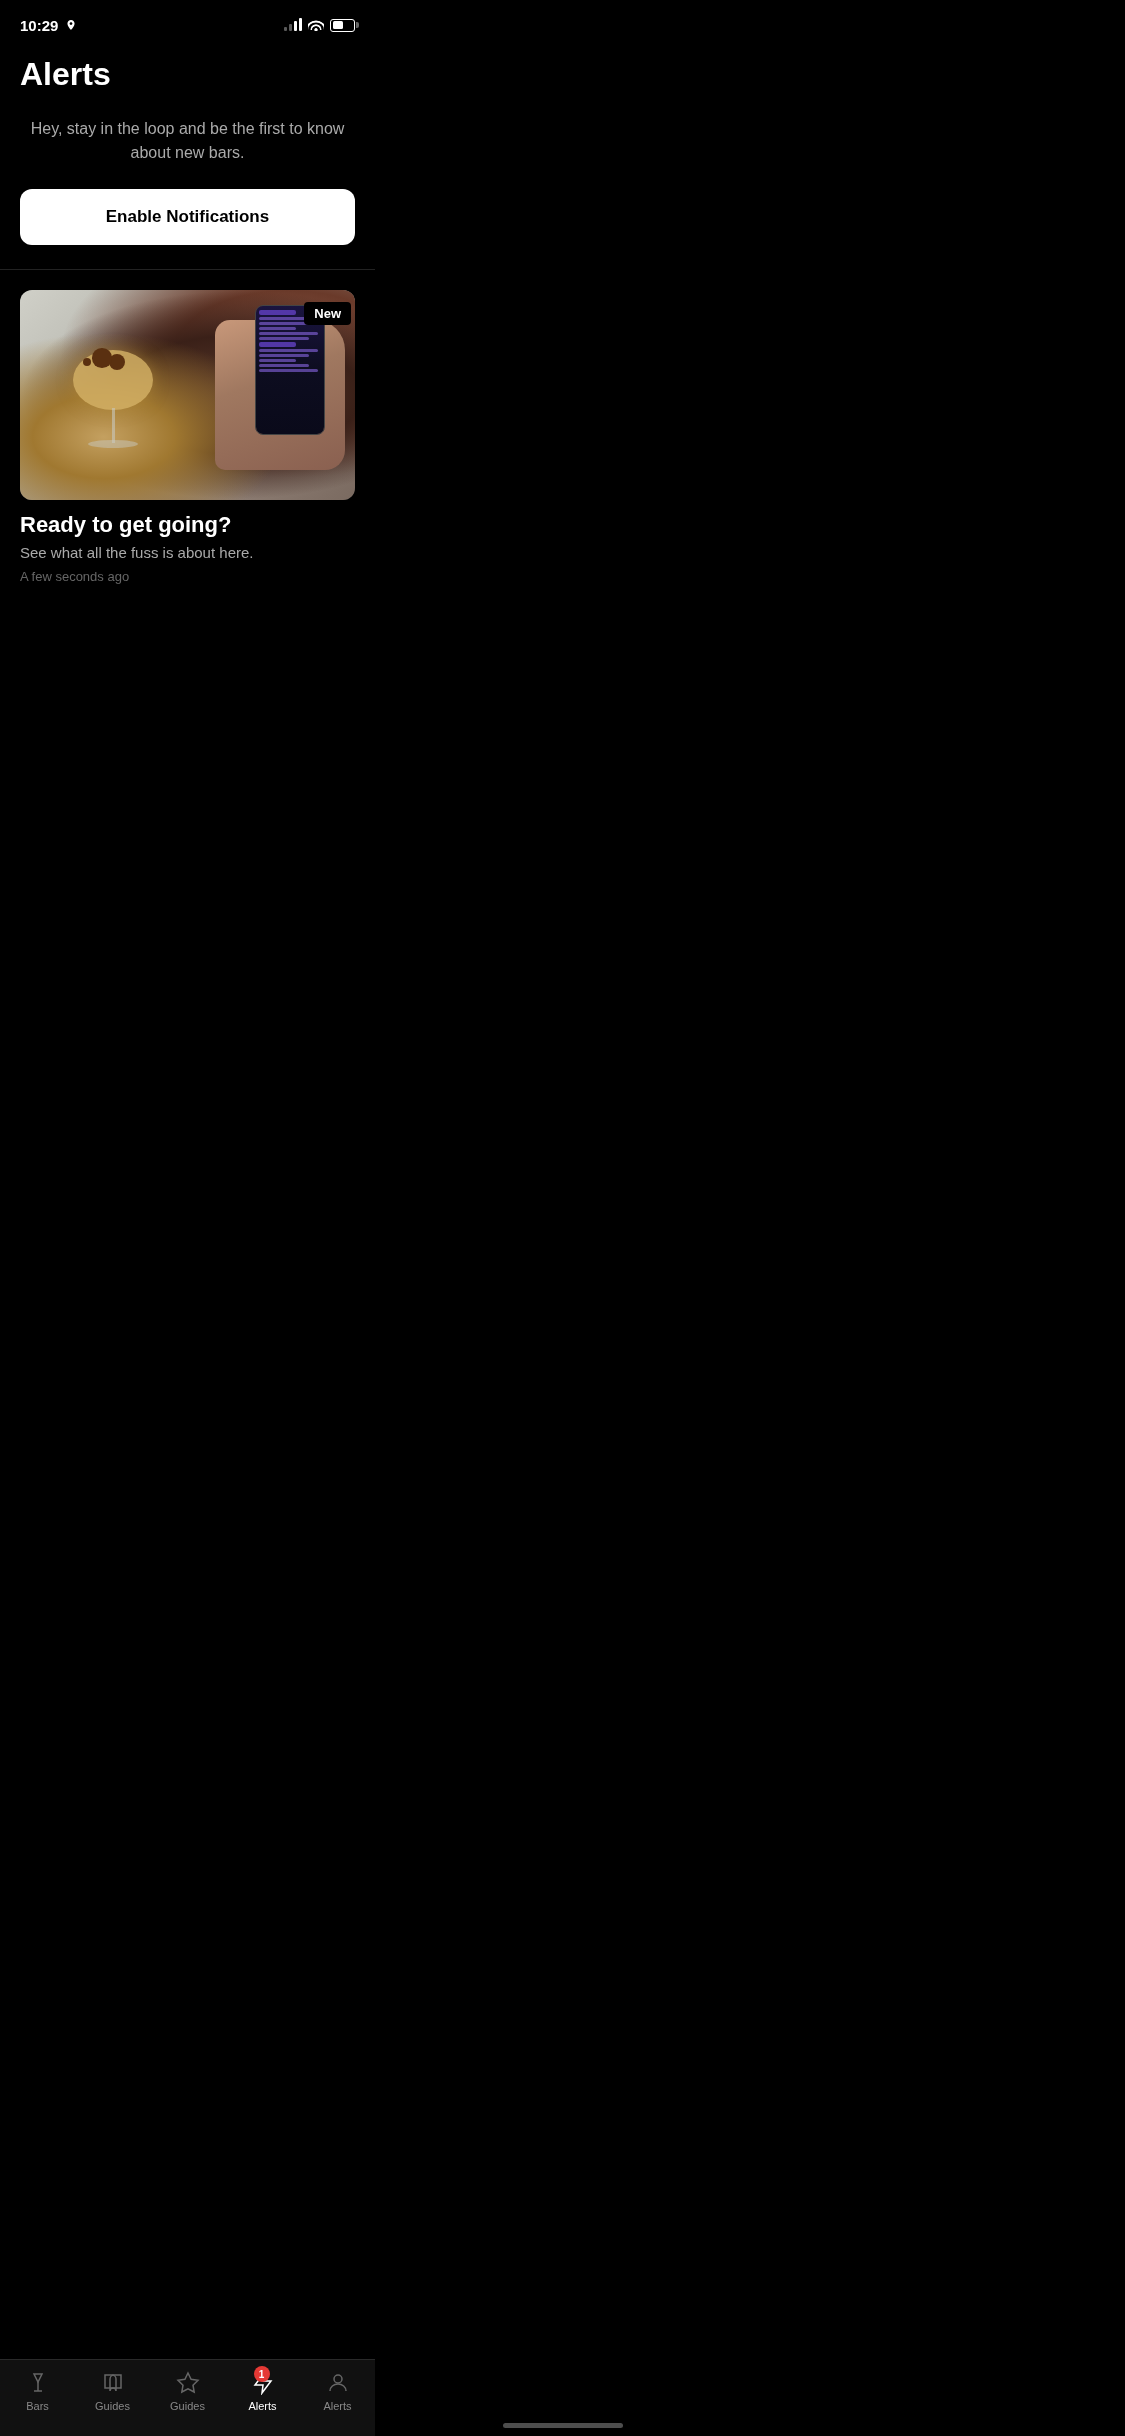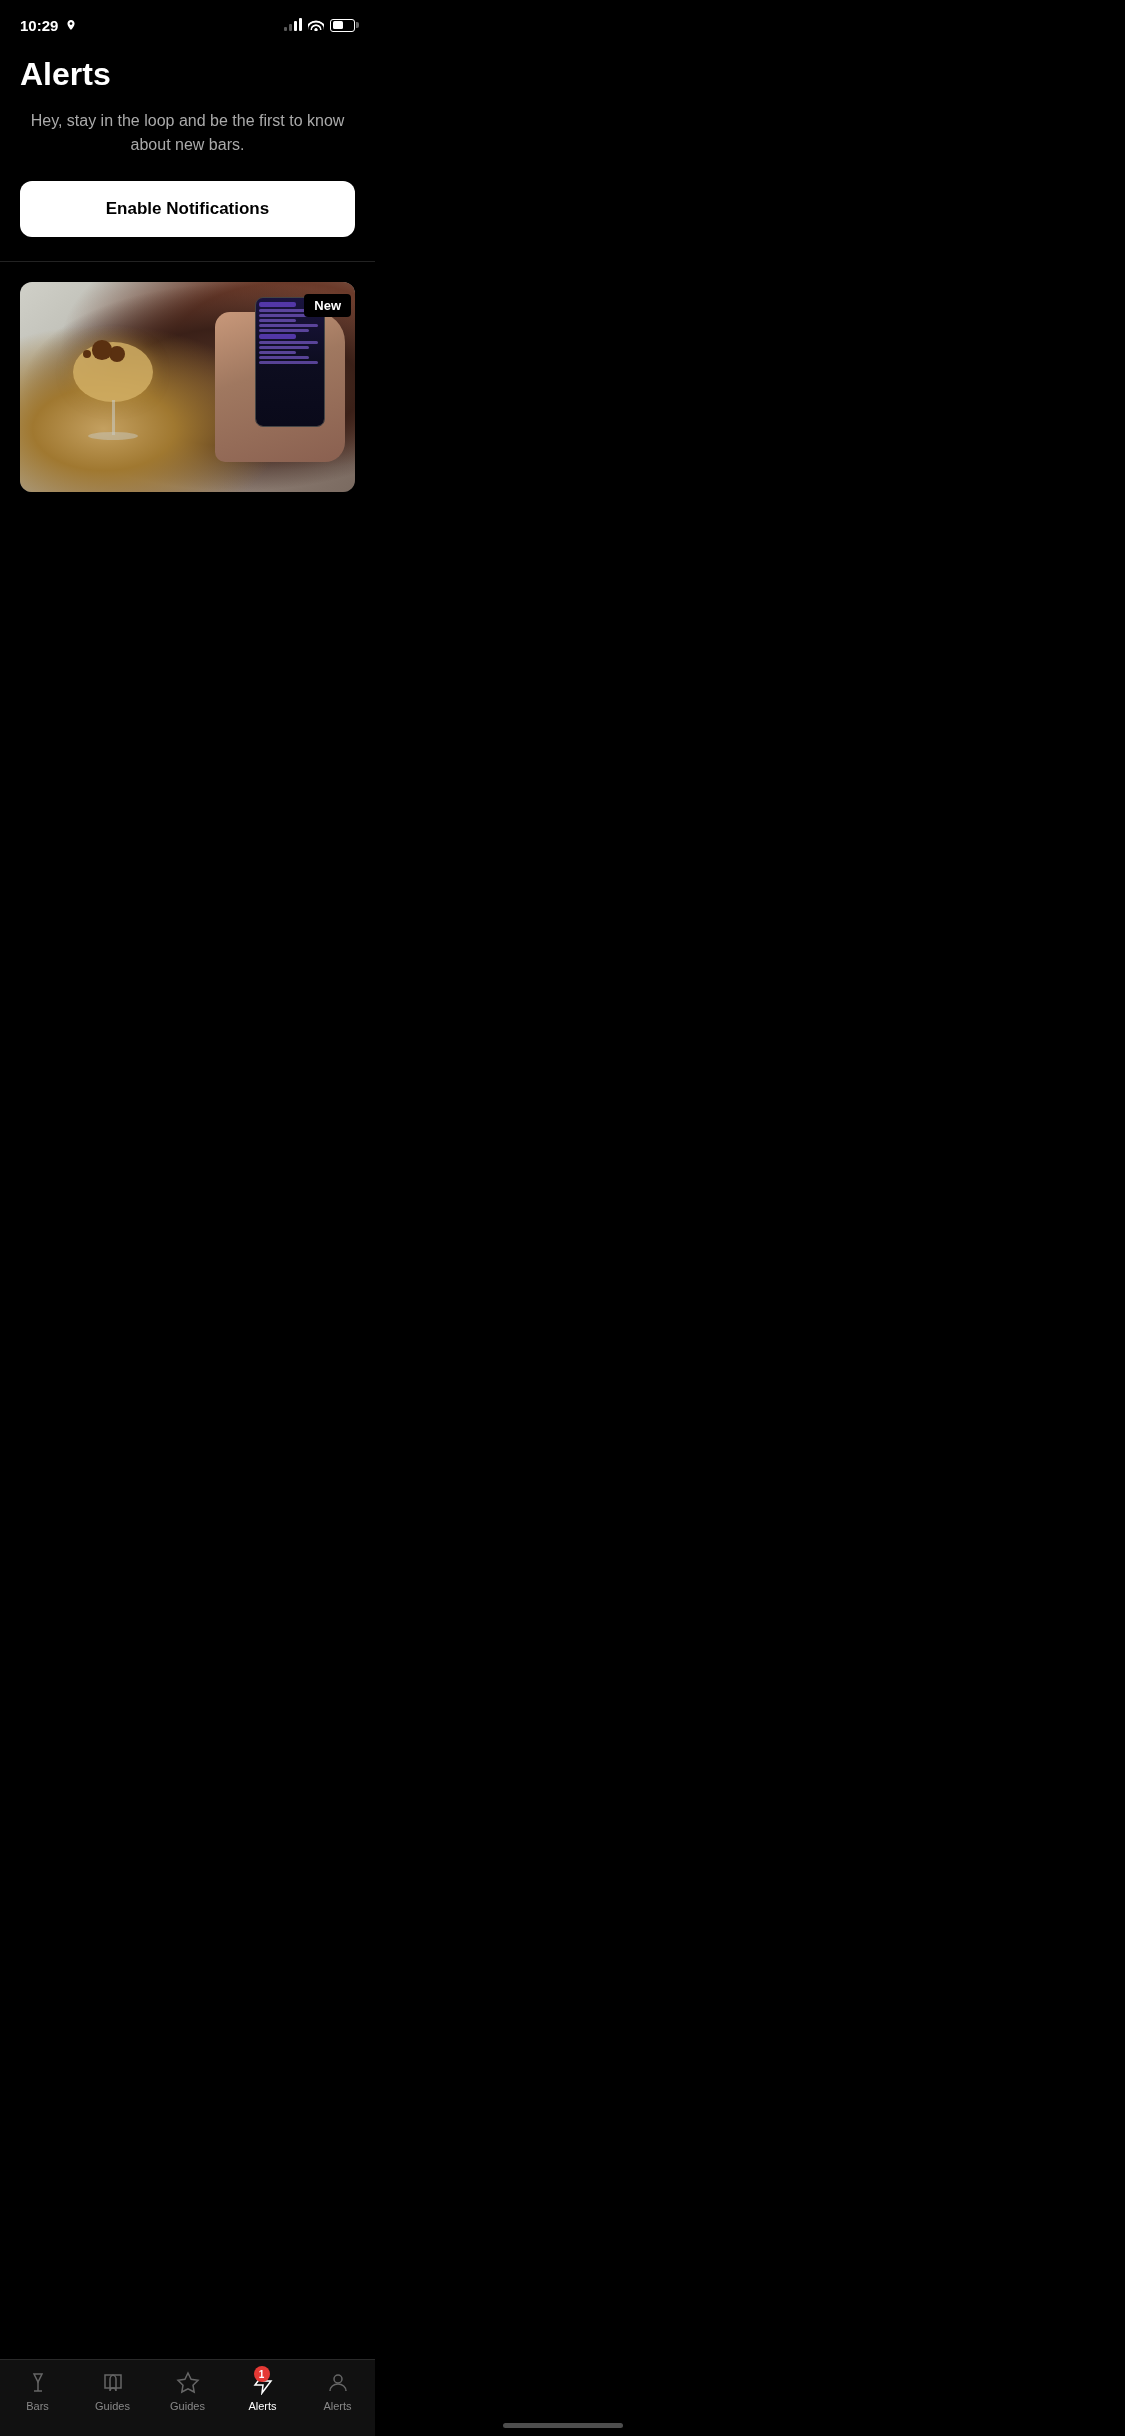--- a/index.html
+++ b/index.html
@@ -103,20 +103,21 @@
       color: #fff;
     }
 
     
     .page-subtitle {
       font-size: 16px;
       color: #aaa;
       text-align: center;
       padding: 0 24px 24px 24px;
       line-height: 1.5;
+      margin-top: 8px;
     }
 
     
     .enable-btn {
       margin: 0 20px 4px 20px;
       background: #fff;
       color: #000;
       font-size: 17px;
       font-weight: 700;
       text-align: center;
@@ -456,20 +457,25 @@
             <div class="phone-screen-line short"></div>
             <div class="phone-screen-line medium"></div>
             <div class="phone-screen-line long"></div>
           </div>
         </div>
       </div>
     </div>
 
     <div class="new-badge">New</div>
   </div>
+  <div class="card-content">
+    <div class="card-title">Ready to get going?</div>
+    <div class="card-desc">See what all the fuss is about here.</div>
+    <div class="card-time">A few seconds ago</div>
+  </div>
 </div>
 
 
 <nav class="tab-bar">
 
   <div class="tab-item">
     <div class="tab-icon">
       <svg width="24" height="24" viewBox="0 0 24 24" stroke="#666" stroke-width="1.5" fill="none" xmlns="http://www.w3.org/2000/svg">
         <path d="M8 3h8l-4 8-4-8z"></path>
         <line x1="12" y1="11" x2="12" y2="20"></line>

